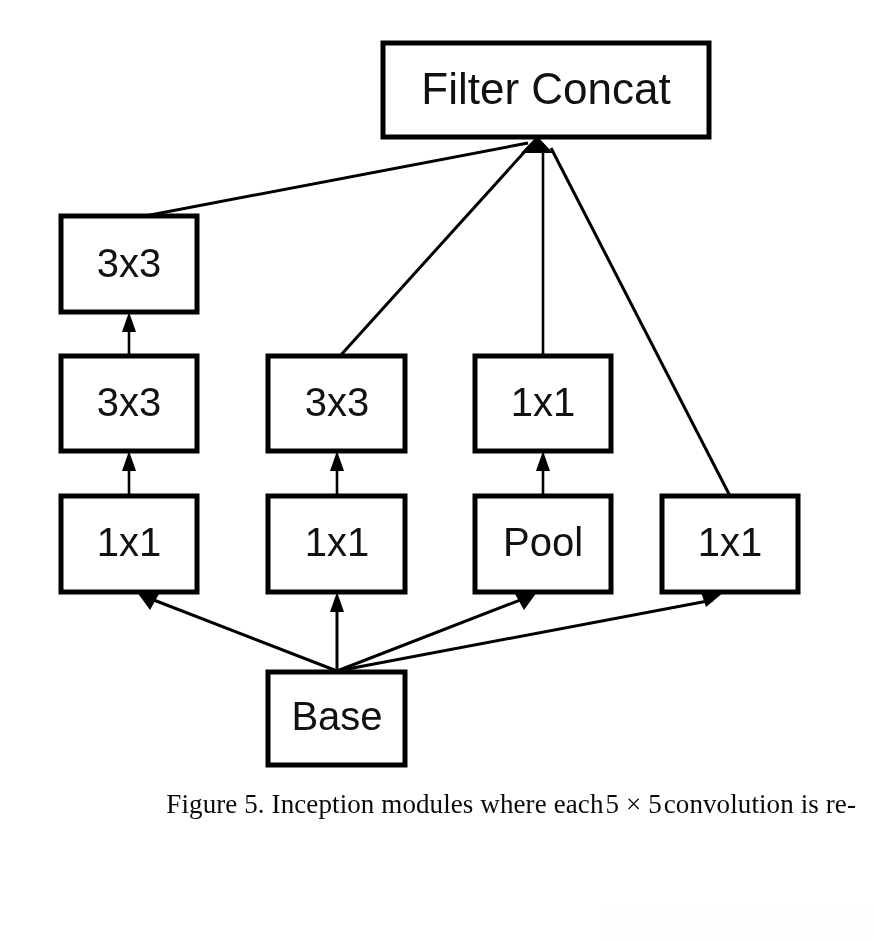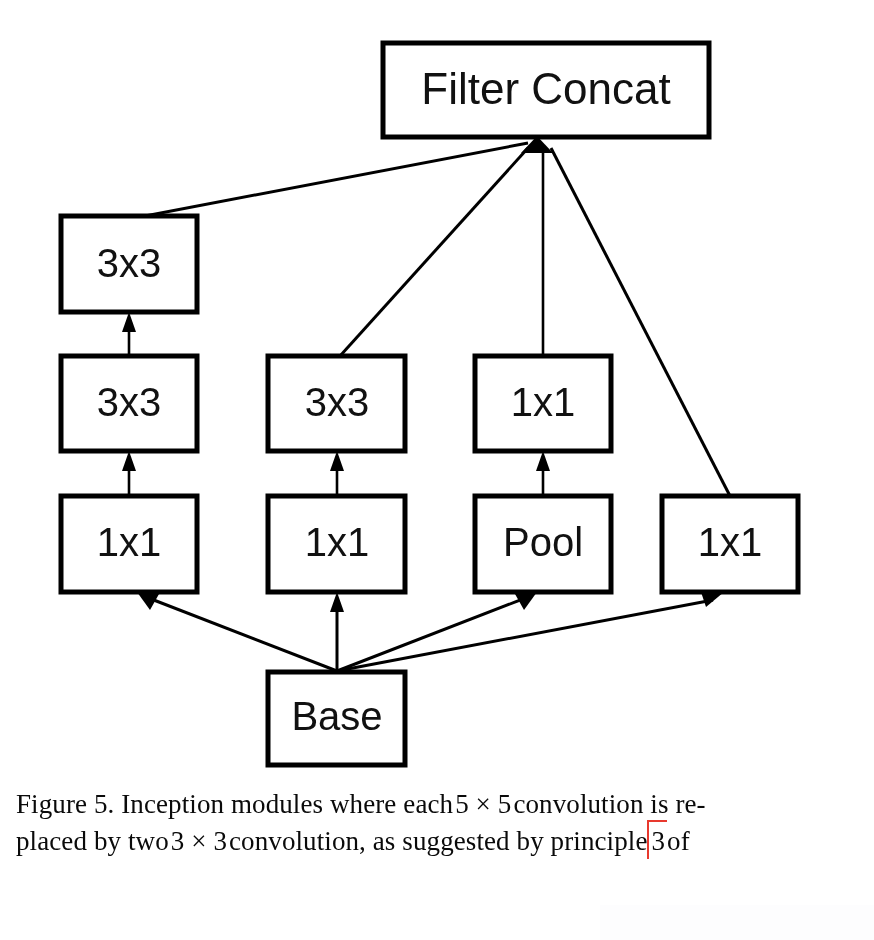--- a/index.html
+++ b/index.html
@@ -57,20 +57,21 @@
   #caption {
     position: absolute;
     left: 16px;
     top: 786px;
     width: 840px;
     font-family: "Liberation Serif", serif;
     font-size: 27px;
     line-height: 37px;
     color: #0a0a0a;
     letter-spacing: 0.1px;
+    text-align: right;
   }
   .cap-line {
     white-space: nowrap;
   }
   .mathitem {
     font-family: "Liberation Serif", serif;
   }
   .times {
     padding: 0 2px;
   }
@@ -227,18 +228,17 @@
     <g>
       <line class="edge" x1="730" y1="496" x2="551" y2="148"></line>
     </g>
 
     <polygon class="arrow-head" points="537,136 521,153 553,153"></polygon>
 
   </svg>
 
   <div id="caption">
     <div class="cap-line"><span>Figure 5. Inception modules where each</span><span class="mathitem times">5 × 5</span><span>convolution is re-</span></div>
-    <div class="cap-line"><span>placed by two</span><span class="mathitem times">3 × 3</span><span>convolution, as suggested by principle</span><span class="linkref boxed">3</span><span>of</span></div>
   </div>
 
   <div id="bottom-band"></div>
 
 </div>
 
 </body></html>

